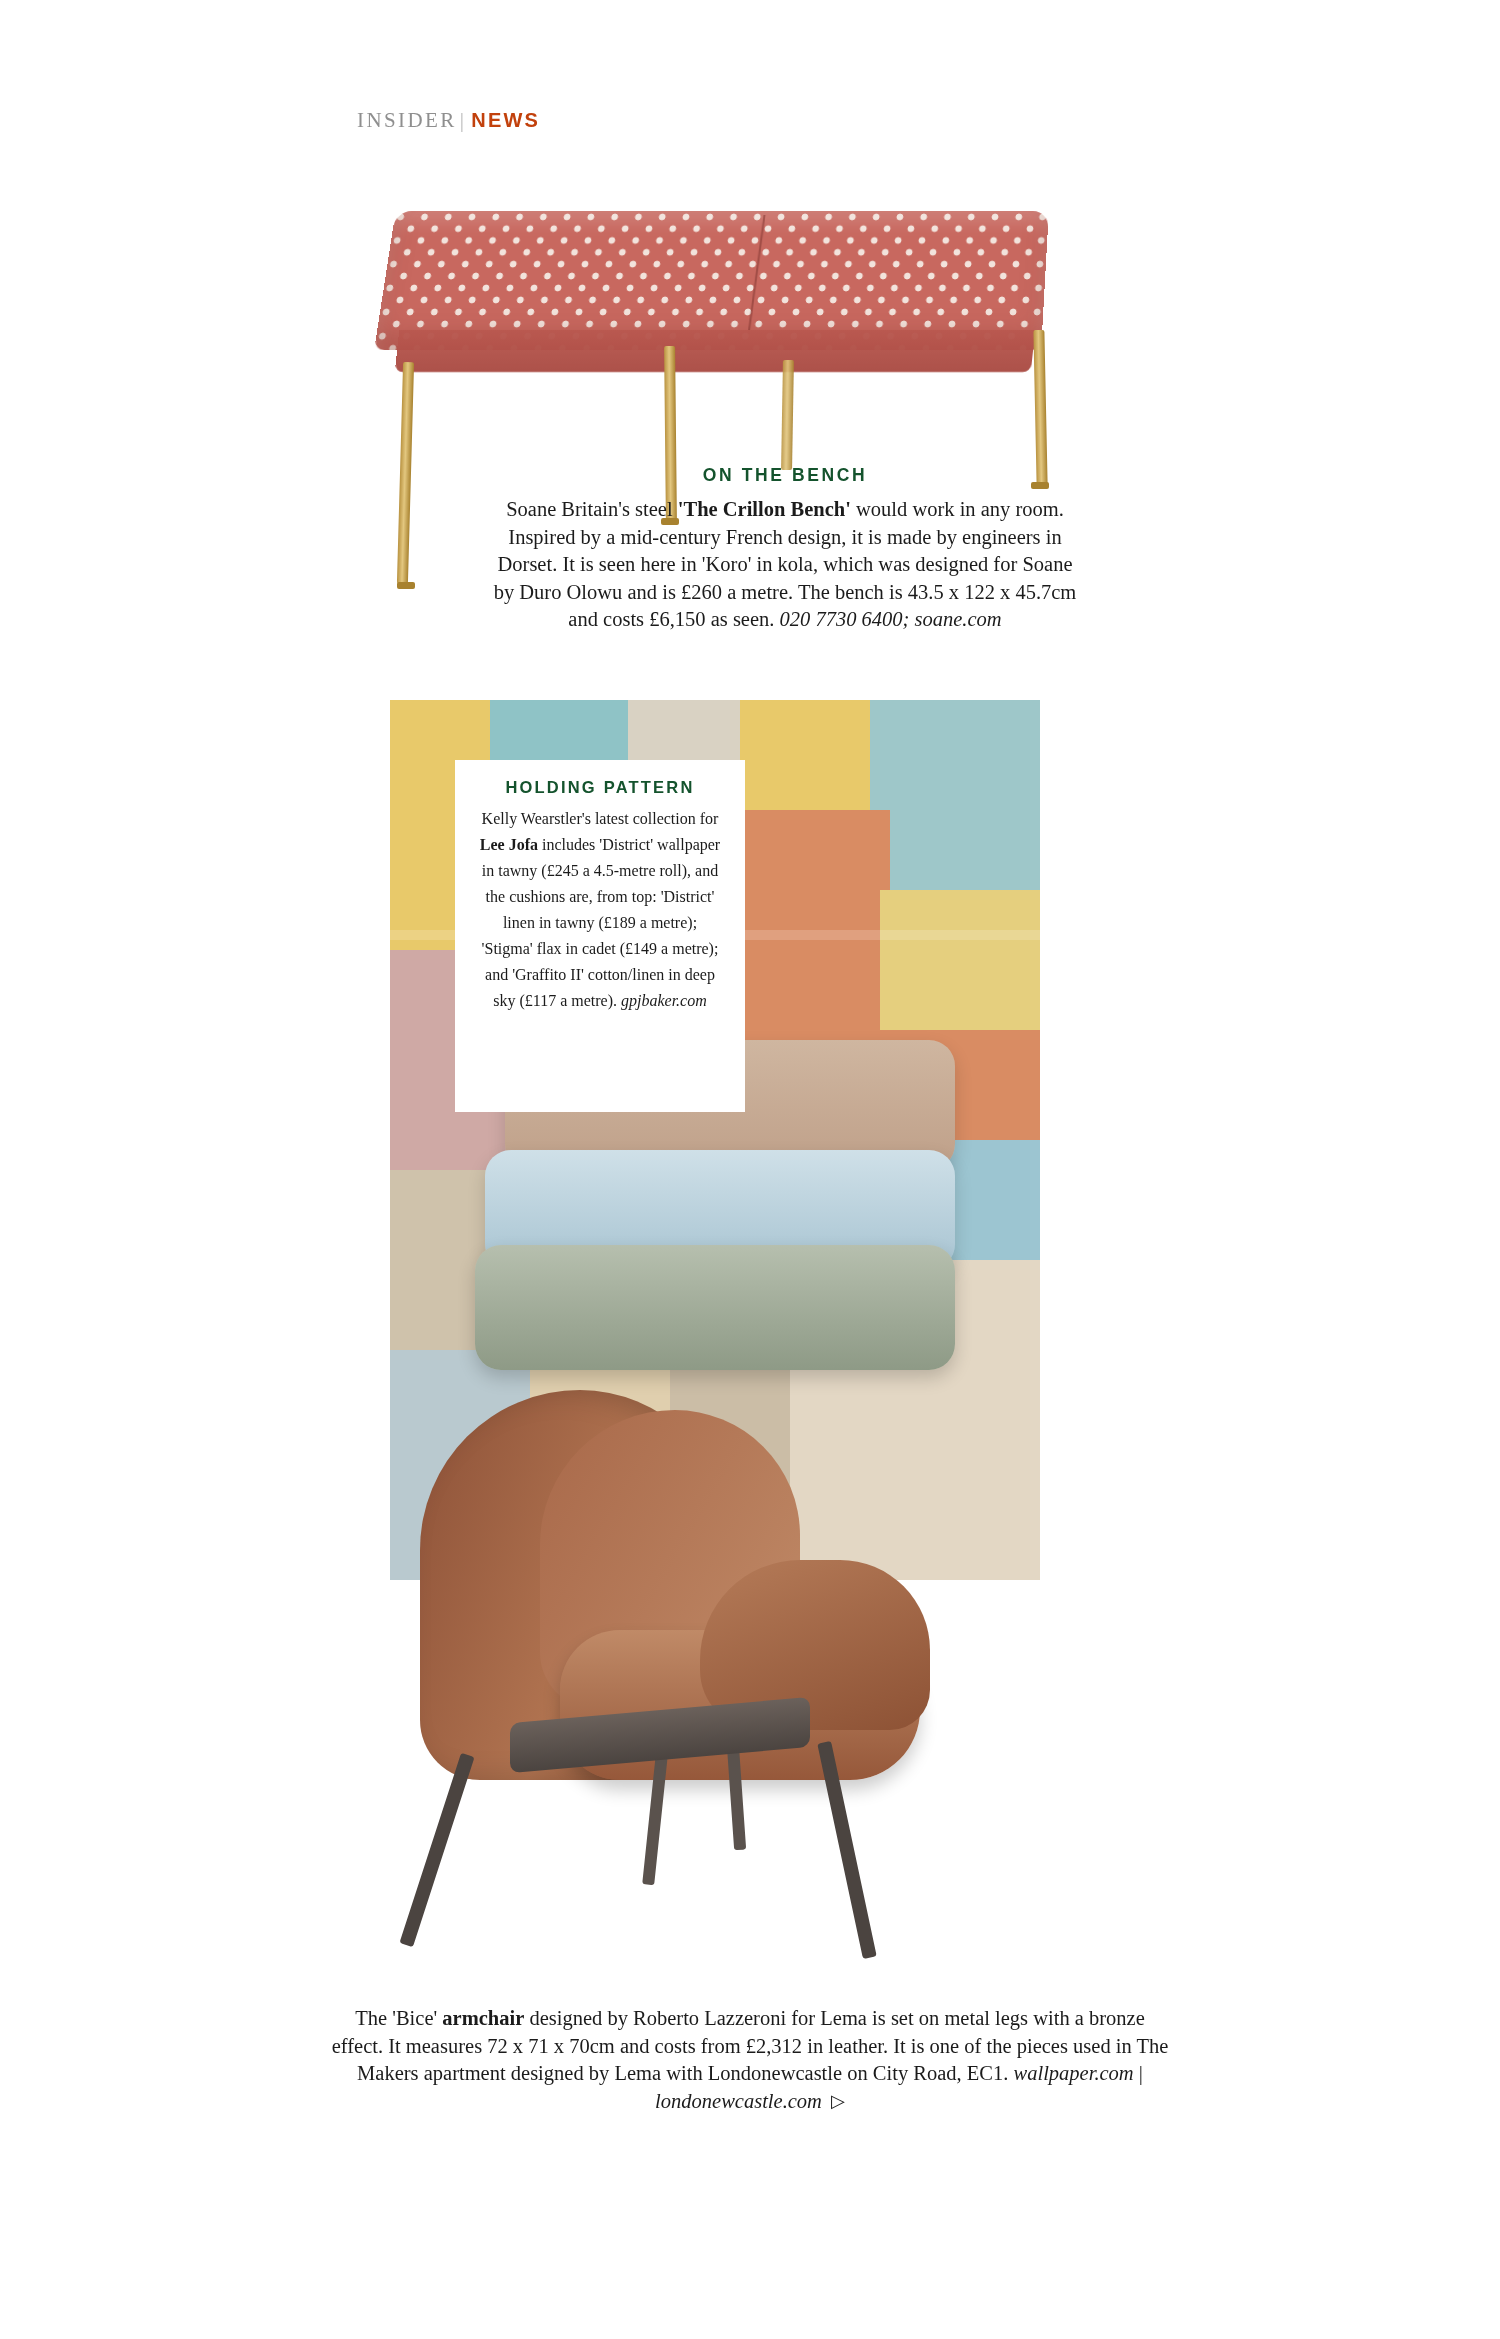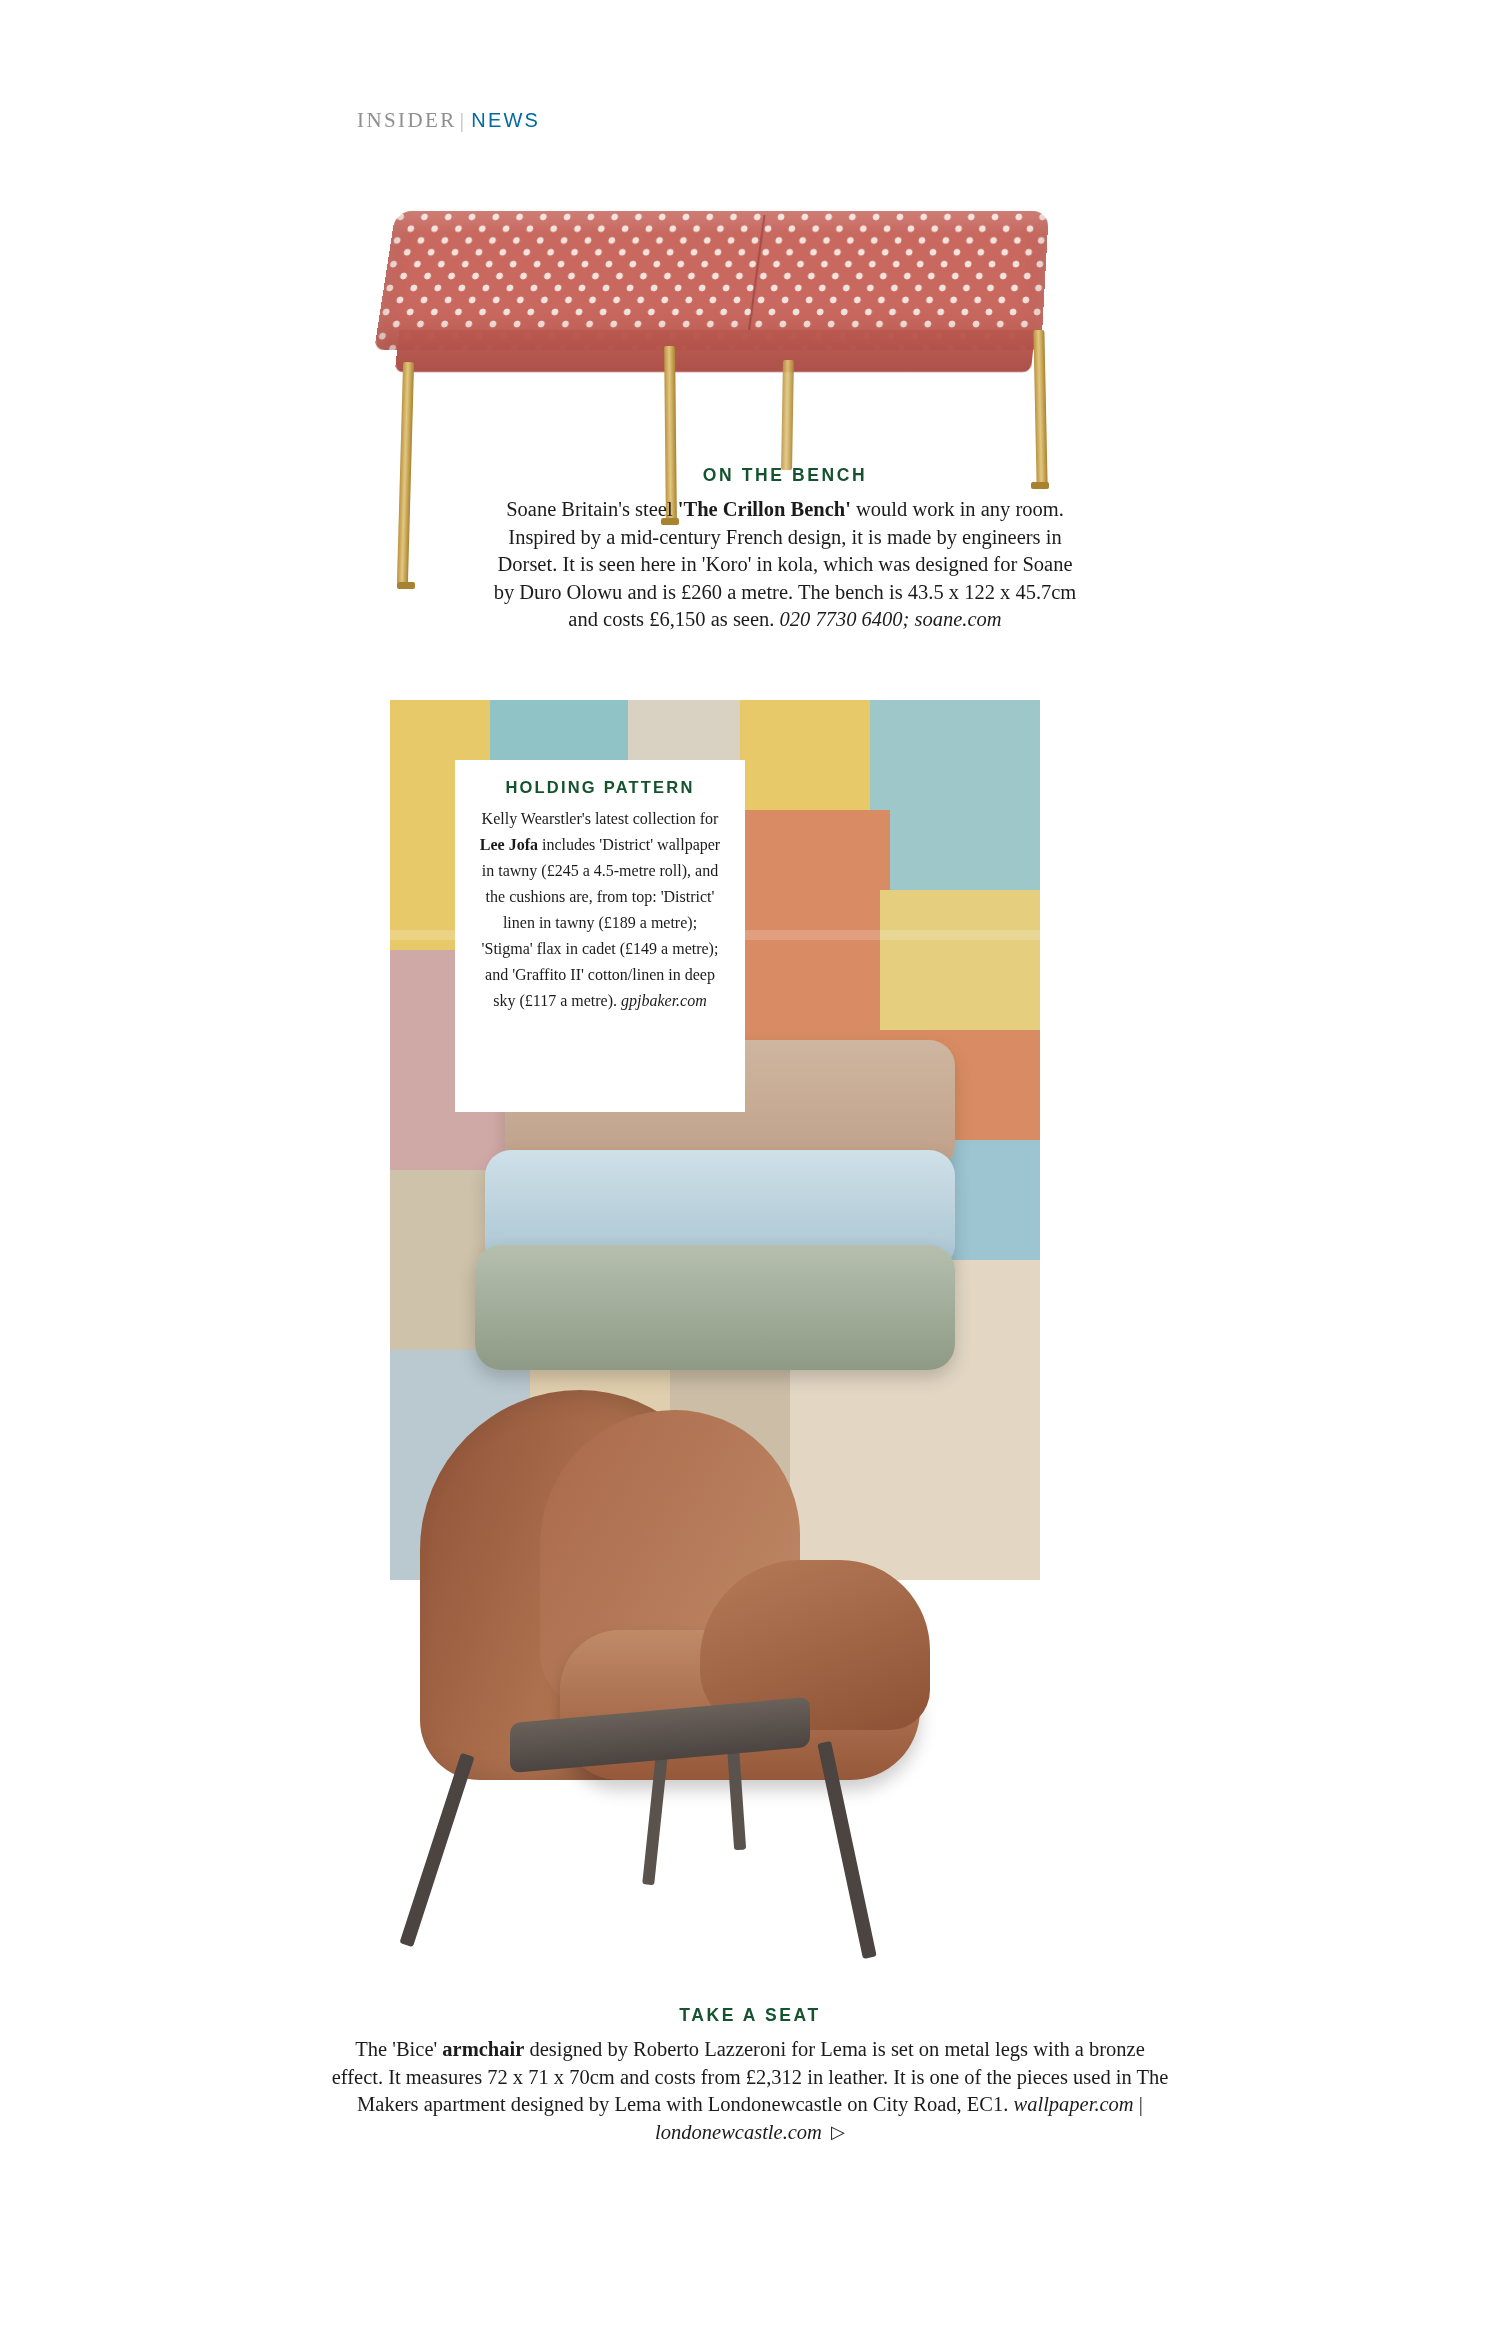--- a/index.html
+++ b/index.html
@@ -27,22 +27,22 @@
   }
   .kicker .insider {
     color: #8f8f8f;
     font-weight: normal;
   }
   .kicker .sep {
     color: #b9b9b9;
     margin: 0 5px 0 3px;
   }
   .kicker .news {
-    color: #0369a1;
-    font-weight: normal;
+    color: #c2410c;
+    font-weight: bold;
     font-family: "Liberation Sans", sans-serif;
     letter-spacing: 2.2px;
     font-size: 20px;
   }
 
   
   .block-title {
     font-family: "Liberation Sans", sans-serif;
     font-weight: bold;
     letter-spacing: 2.6px;
@@ -247,15 +247,14 @@
   <div style="position:absolute;left:300px;top:180px;width:230px;height:170px;border-radius:100px 90px 40px 60px;background:linear-gradient(160deg,#b57b58,#8d5235);"></div>
 
   <div style="position:absolute;left:30px;top:370px;width:14px;height:200px;background:#4b4440;transform:rotate(18deg);border-radius:3px;"></div>
   <div style="position:absolute;left:440px;top:360px;width:14px;height:220px;background:#4b4440;transform:rotate(-12deg);border-radius:3px;"></div>
   <div style="position:absolute;left:250px;top:355px;width:12px;height:150px;background:#5a524d;transform:rotate(6deg);border-radius:3px;"></div>
   <div style="position:absolute;left:330px;top:350px;width:12px;height:120px;background:#5a524d;transform:rotate(-4deg);border-radius:3px;"></div>
   <div style="position:absolute;left:110px;top:330px;width:300px;height:50px;background:linear-gradient(180deg,#6b615b,#4b4440);transform:skewY(-5deg);border-radius:10px;"></div>
 </div>
 
 <div id="chair-caption">
-  <div class="block-title">TAKE A SEAT</div>
   <div class="block-copy">The 'Bice' <b>armchair</b> designed by Roberto Lazzeroni for Lema is set on metal legs with a bronze effect. It measures 72 x 71 x 70cm and costs from £2,312 in leather. It is one of the pieces used in The Makers apartment designed by Lema with Londonewcastle on City Road, EC1. <i>wallpaper.com</i> | <i>londonewcastle.com</i> <span class="arrow">▷</span></div>
 </div>
 
 </body></html>

